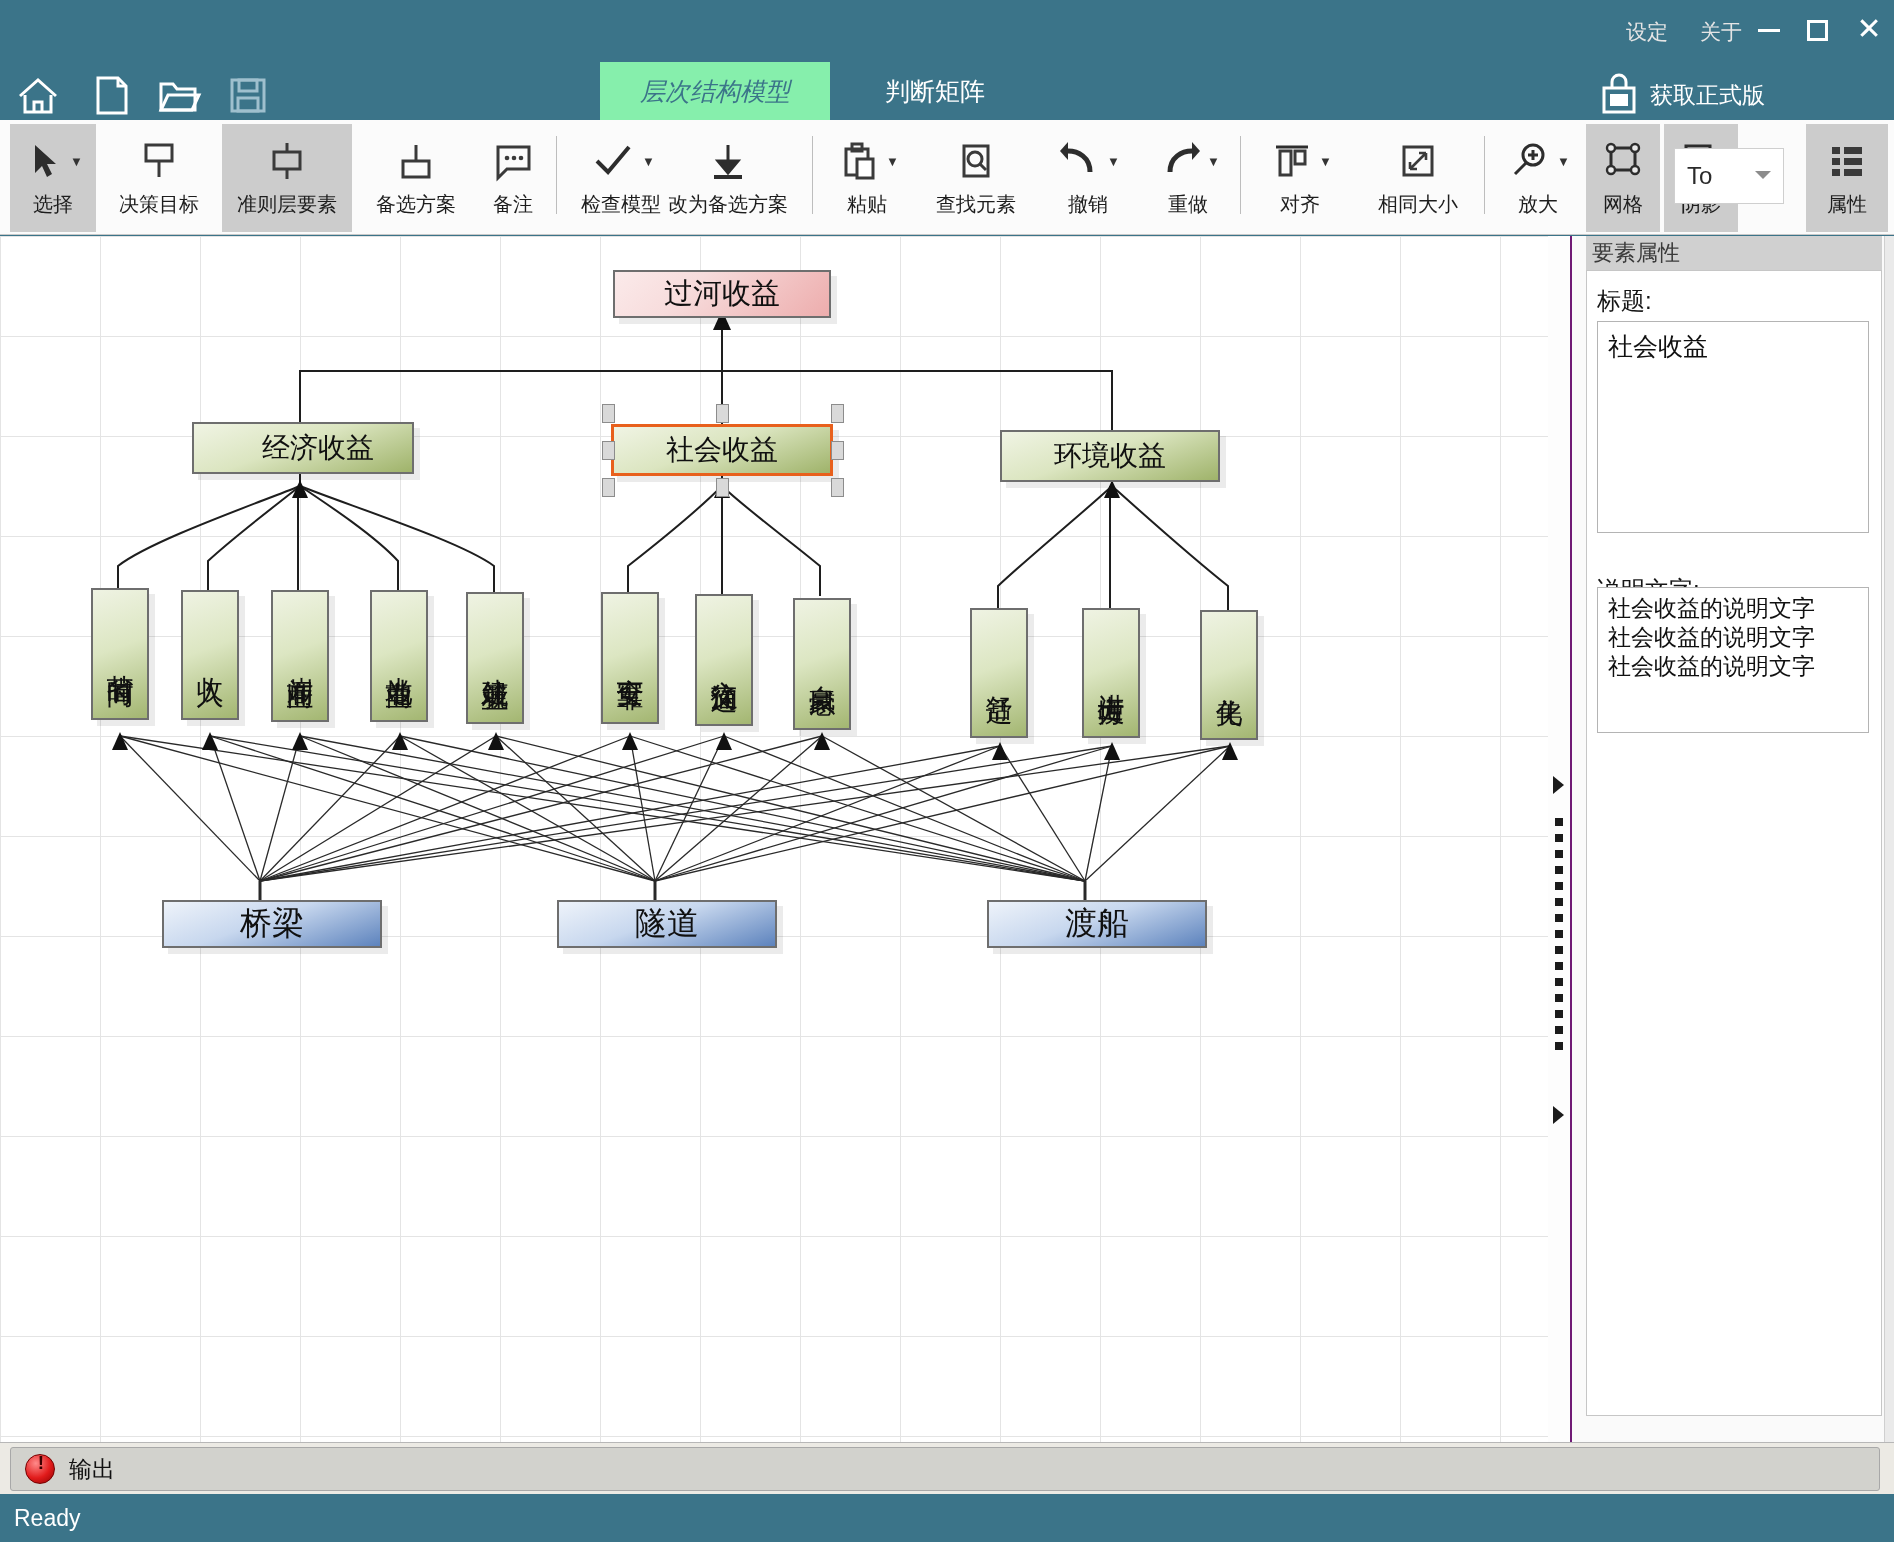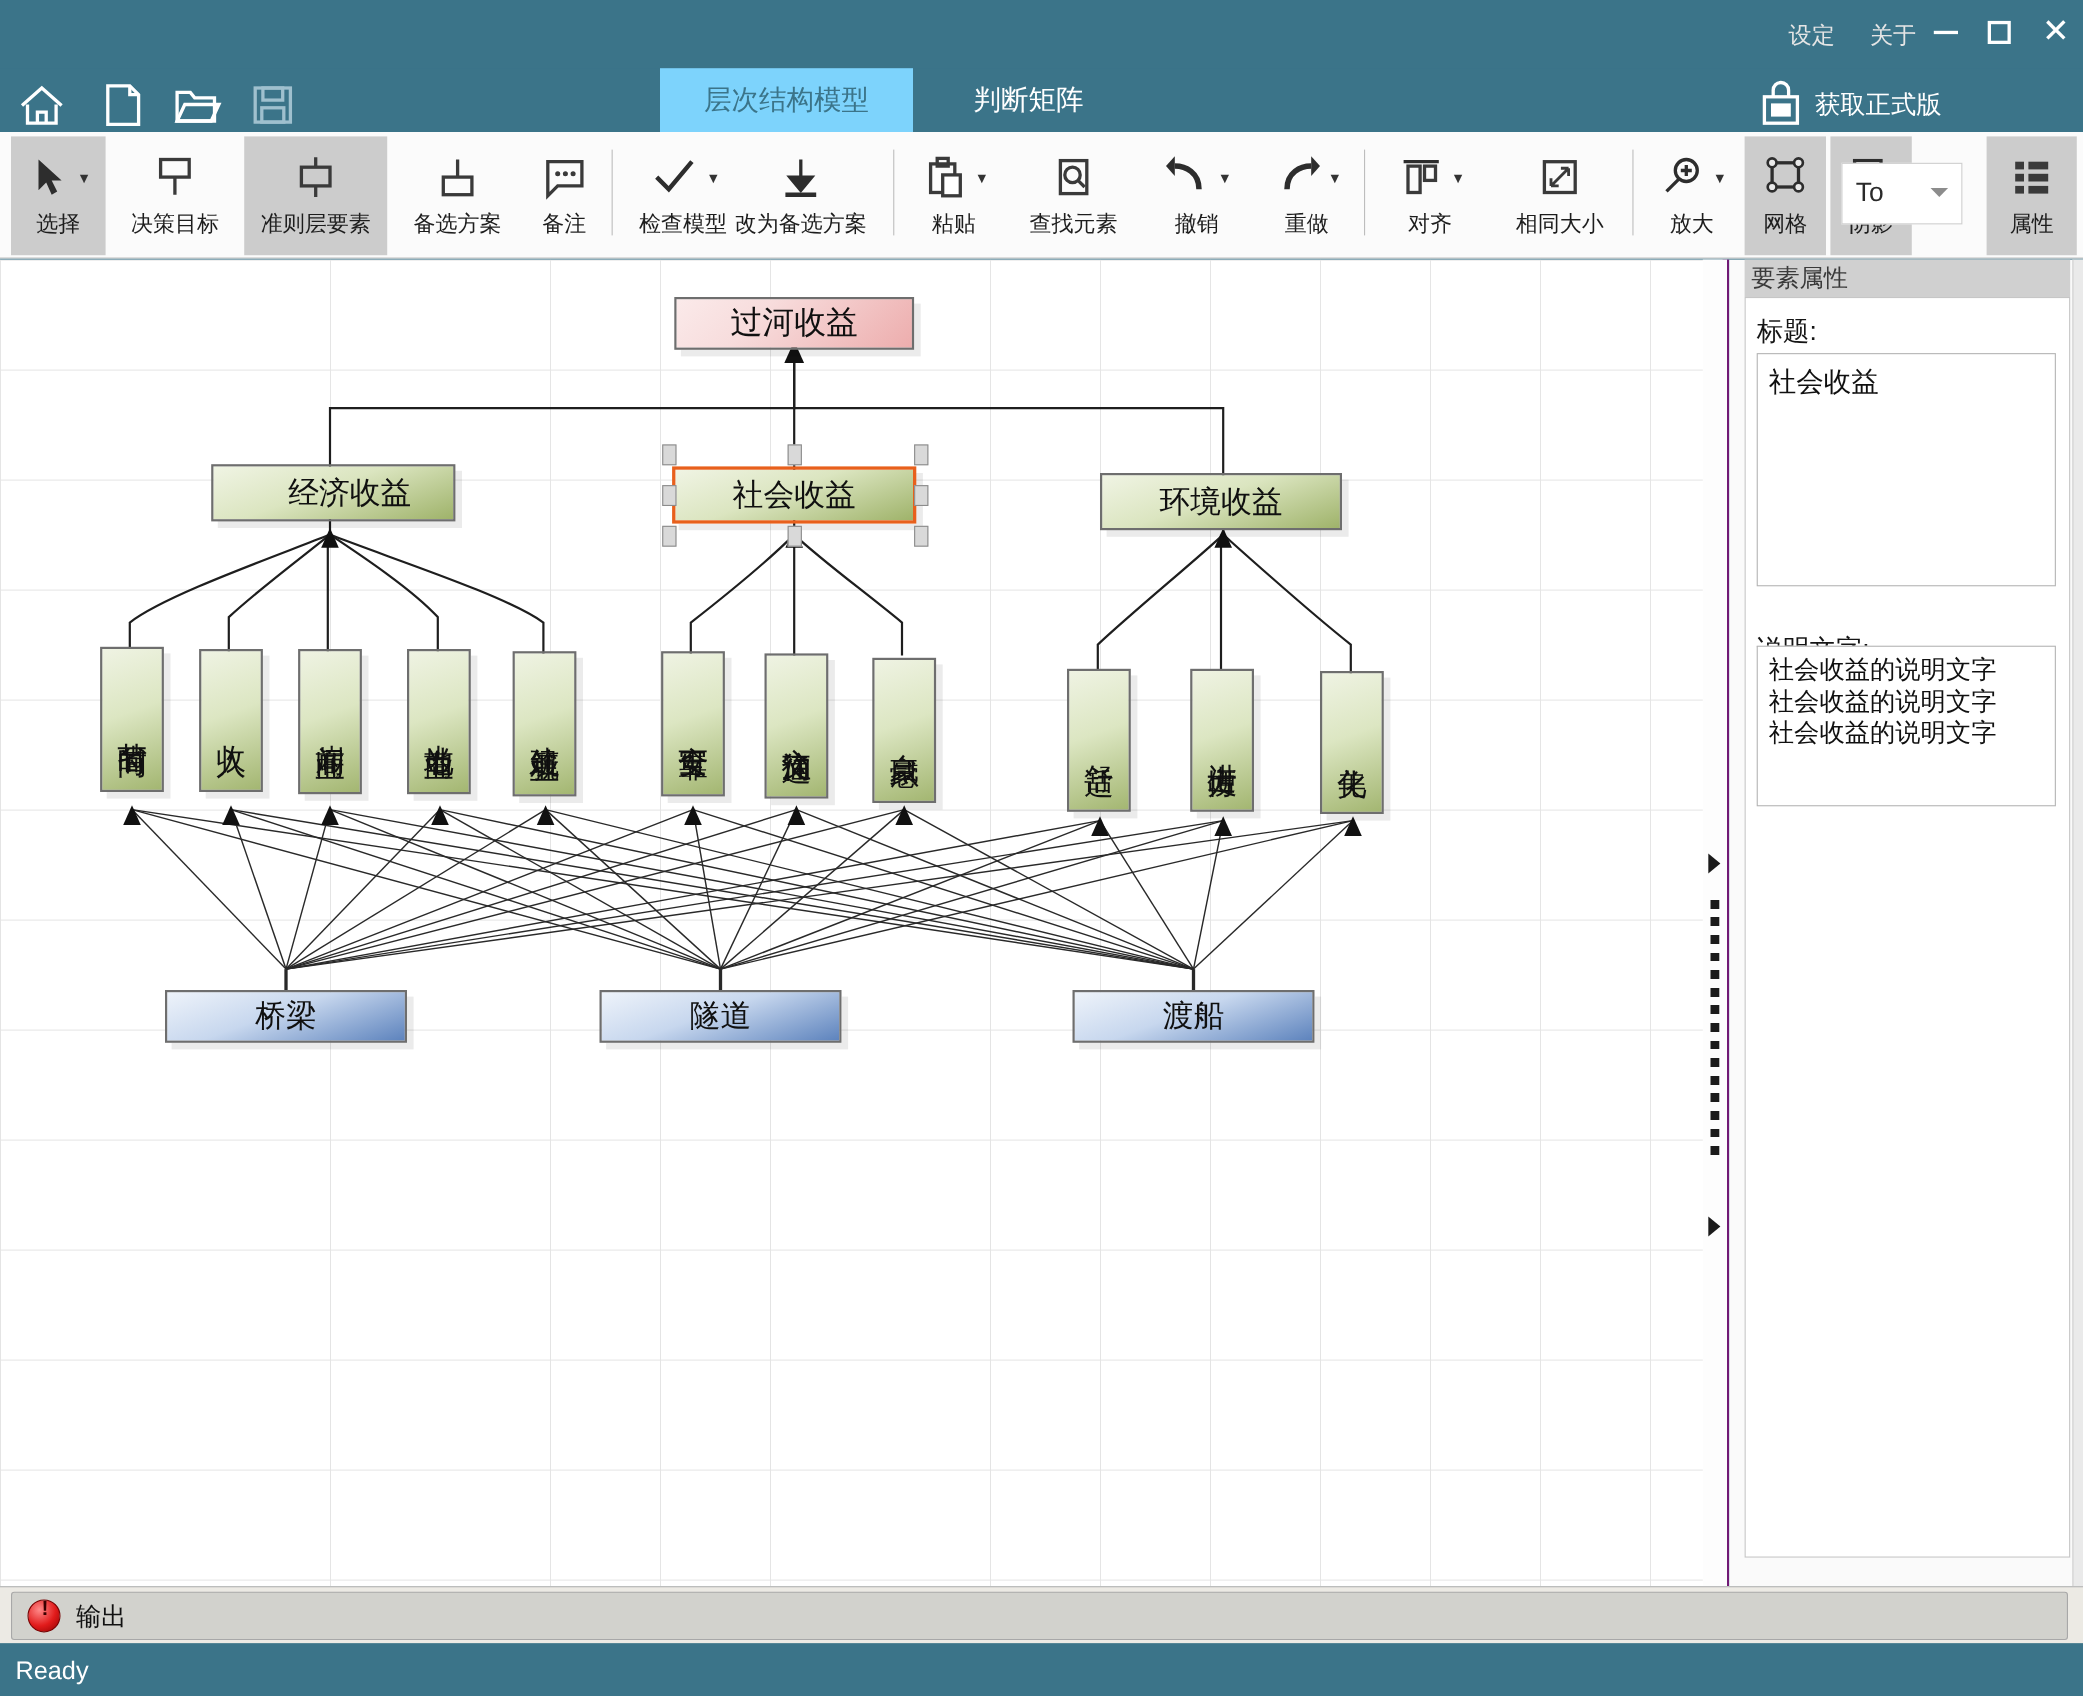--- a/index.html
+++ b/index.html
@@ -39,21 +39,21 @@
   
   #tabstrip {
     position: absolute; left: 0; top: 62px; width: 1894px; height: 58px;
     background: #3b7489;
   }
   .tab {
     position: absolute; top: 0; height: 58px; line-height: 58px;
     font-size: 25px; color: #ffffff; text-align: center; cursor: default;
     padding: 0 20px;
   }
-  .tab.active { background: #7dd3fc; color: #3b7489; }
+  .tab.active { background: #86efac; color: #3b7489; font-style: italic; }
   #tab-0 { left: 600px; width: 230px; }
   #tab-1 { left: 845px; width: 180px; }
   #tab-2 { left: 1032px; width: 250px; }
 
   
   .quick-icon {
     position: absolute; top: 72px; width: 52px; height: 46px; cursor: default;
   }
   #qi-home { left: 12px; }
   #qi-new  { left: 84px; }
@@ -133,21 +133,22 @@
     font-size: 28px;
   }
   .node-sub {
     background: linear-gradient(160deg,#eff3e3 0%,#dce6c2 45%,#a3b671 100%);
     font-size: 27px;
     writing-mode: vertical-rl; text-orientation: upright;
     letter-spacing: 2px; padding-top: 6px;
   }
   .node-alt {
     background: linear-gradient(160deg,#eef3fa 0%,#c7d7ee 45%,#5d83bd 100%);
-    font-size: 28px;
+    font-size: 32px;
+    margin-left: 12px;
   }
   .node.selected { border: 3px solid #e8601c; box-shadow: 6px 6px 0 0 rgba(0,0,0,0.08); }
   .handle {
     position: absolute; width: 13px; height: 19px;
     background: #d9d9d9; border: 1px solid #8c8c8c;
   }
 
   
   #v-splitter {
     position: absolute; left: 1548px; top: 236px; width: 22px; height: 1206px;

